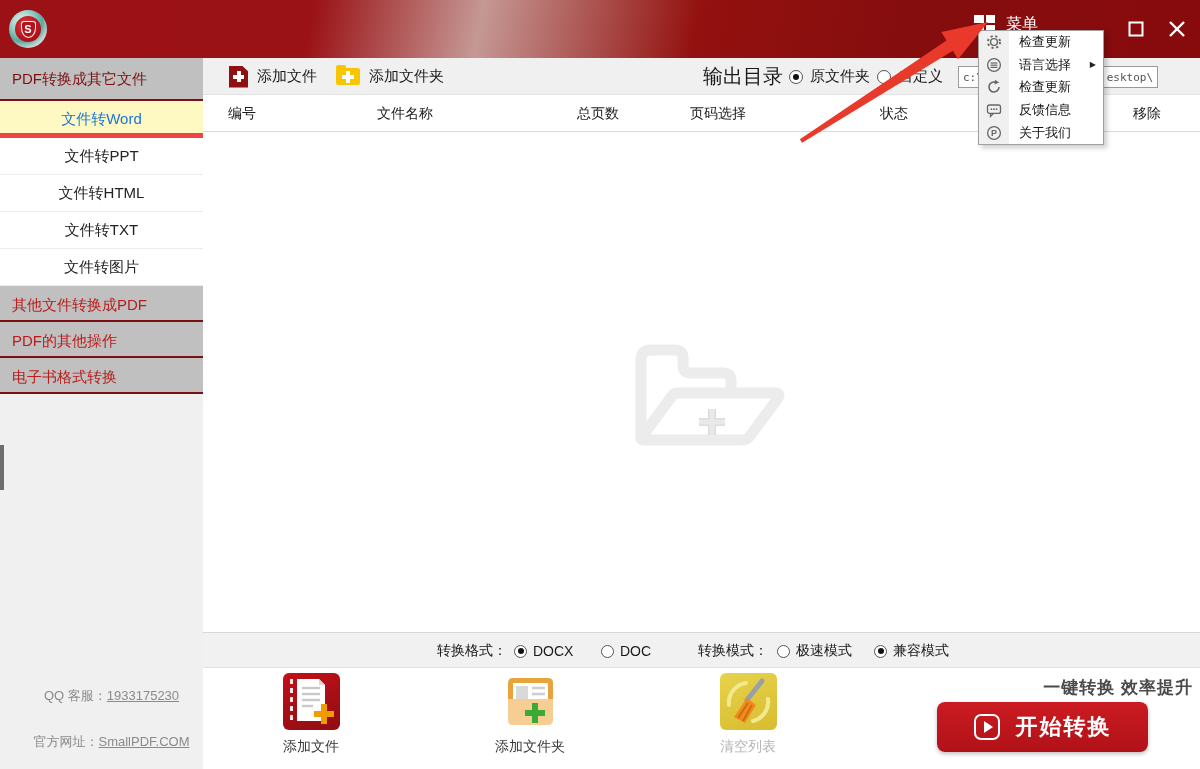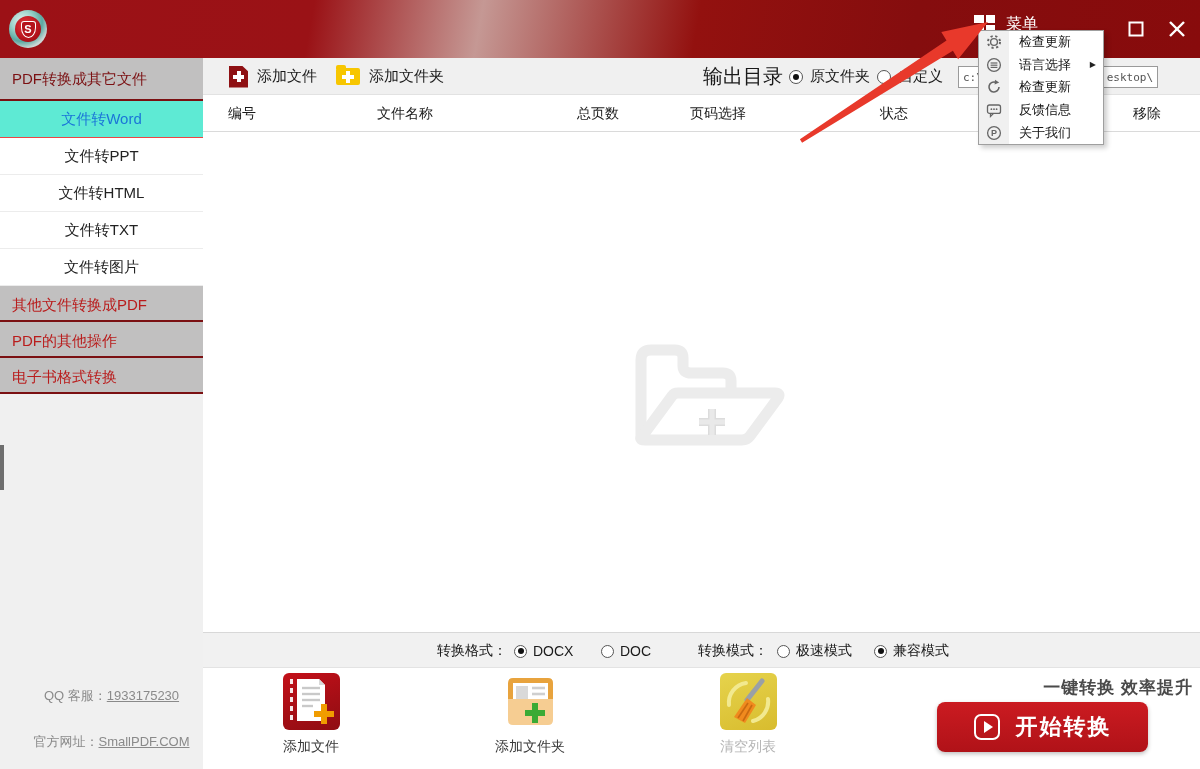--- a/index.html
+++ b/index.html
@@ -30,21 +30,21 @@
   .winbtn { position:absolute; top:14px; width:30px; height:30px; display:flex; align-items:center; justify-content:center; cursor:pointer; }
   .winbtn svg { display:block; }
   .btn-min { left:1082px; } .btn-max { left:1121px; } .btn-close { left:1162px; }
 
   
   .sidebar { position:absolute; left:0; top:58px; width:203px; height:711px; background:#f0f0f0; }
   .side-header { height:43px; line-height:41px; background:#c1c0c0; color:#7b1012; font-size:15px;
     padding-left:12px; border-bottom:2px solid #7b1012; cursor:pointer; }
   .side-item { height:37px; line-height:36px; background:#fff; color:#222; font-size:15px;
     text-align:center; border-bottom:1px solid #ececec; cursor:pointer; }
-  .side-item.selected { background:#5eead4; color:#1b75d8; border-bottom:1px solid #ef4444;text-align:center; }
+  .side-item.selected { background:#fef9c3; color:#1b75d8; border-bottom:5px solid #ef4444;text-align:center; }
   .side-section { height:36px; line-height:37px; background:#c1c0c0; color:#b91c1c; font-size:15px;
     padding-left:12px; border-bottom:2px solid #7b1012; cursor:pointer; }
   .side-scroll { position:absolute; left:0; top:387px; width:4px; height:45px; background:#6e6e6e; }
   .side-foot { position:absolute; left:0; width:223px; text-align:center; font-size:13px; color:#8a8a8a; }
   .foot-qq { top:629px; } .foot-site { top:675px; }
   .side-foot a { color:#8a8a8a; text-decoration:underline; cursor:pointer; }
 
   
   .toolbar { position:absolute; left:203px; top:58px; width:997px; height:37px; background:#f0f0f0; border-bottom:1px solid #e2e2e2; }
   .tool-btn { position:absolute; top:0; height:37px; display:flex; align-items:center; cursor:pointer; font-size:15px; color:#1a1a1a; }

